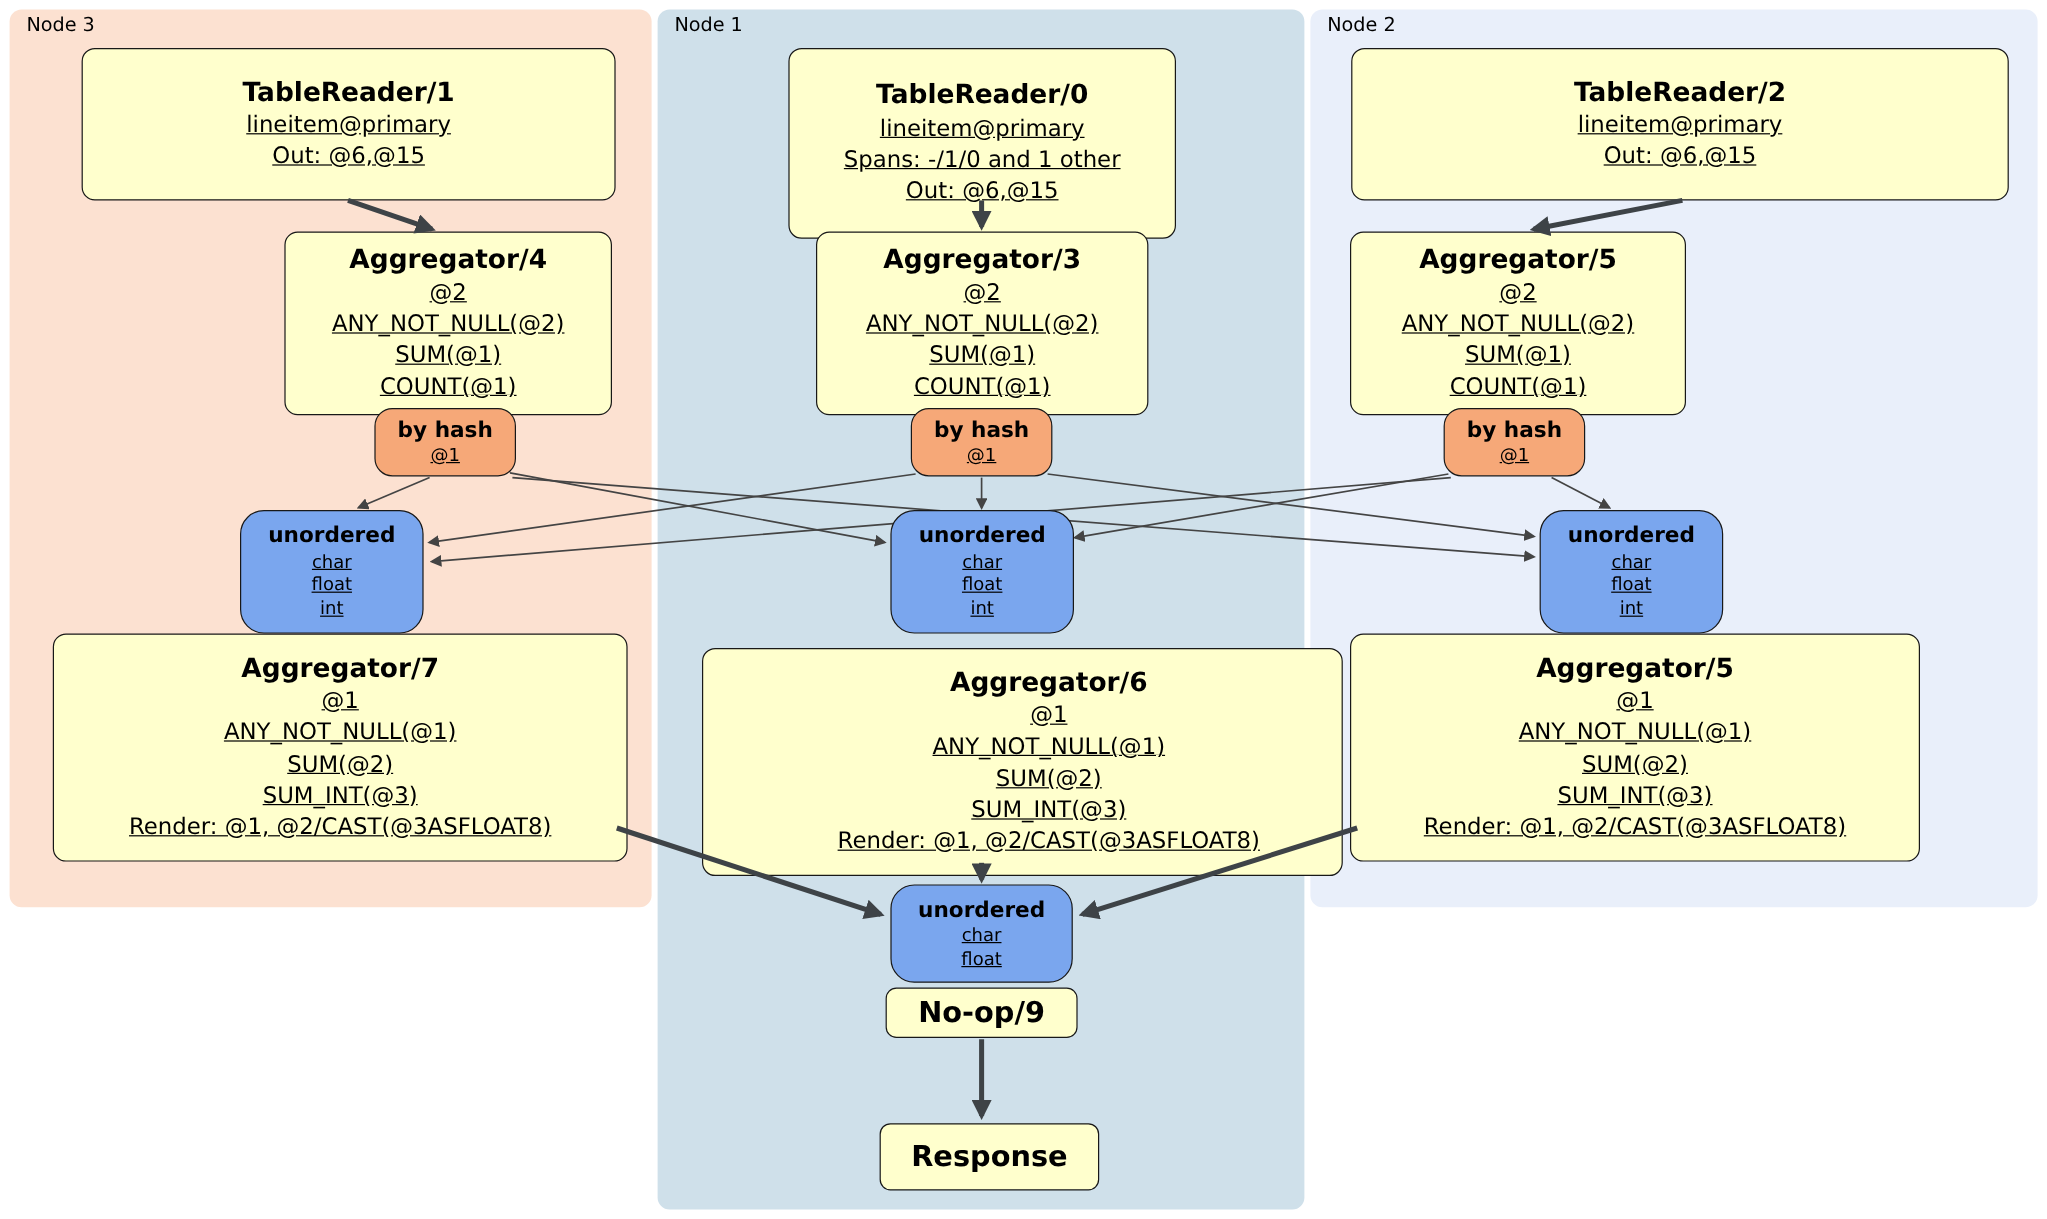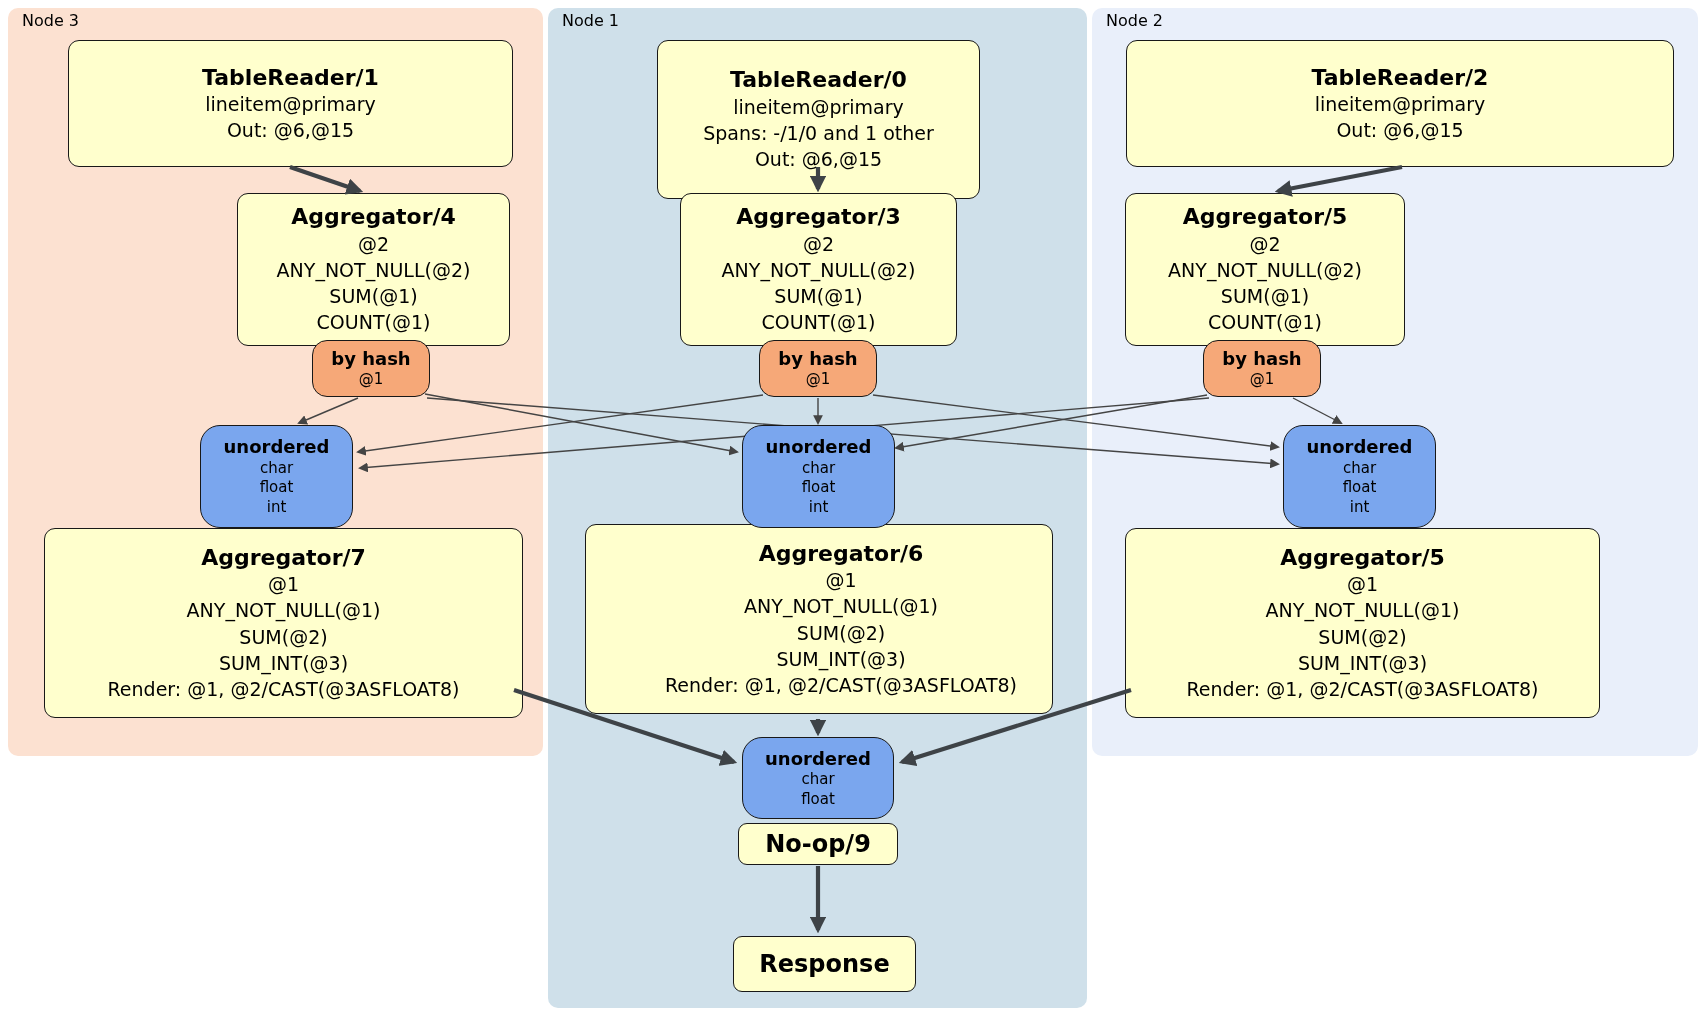--- a/index.html
+++ b/index.html
@@ -11,21 +11,21 @@
   .panel { position:absolute; border-radius:10px; z-index:0; }
   .panel-label { position:absolute; font-size:16px; color:#000000; z-index:1; }
   .box {
     position:absolute; box-sizing:border-box;
     border:1.7px solid #181818; border-radius:11px;
     background:var(--node-box,#ffffcd);
     display:flex; flex-direction:column; align-items:center; justify-content:center;
     text-align:right; z-index:1;
   }
   .box .title { font-weight:bold; font-size:22px; line-height:1.25; white-space:nowrap; }
-  .box .line  { font-size:19px; line-height:1.38; white-space:nowrap; }
+  .box .line  { font-size:19px; line-height:1.38; white-space:nowrap;text-decoration:underline; }
   .orange {
     background:var(--router-box,#f6a878); border-radius:15px; z-index:3;
   }
   .orange .title { font-size:18px; line-height:1.15; }
   .orange .line  { font-size:15px; line-height:1.2; }
   .blue {
     background:var(--stream-box,#7aa6ee); border-radius:20px; z-index:3;
   }
   .blue .title { font-size:18px; line-height:1.3; }
   .blue .line  { font-size:15px; line-height:1.32; }
@@ -149,21 +149,21 @@
   </div>
 
   <div class="box" style="left:44px; top:528px; width:479px; height:190px;">
     <div class="title">Aggregator/7</div>
     <div class="line">@1</div>
     <div class="line">ANY_NOT_NULL(@1)</div>
     <div class="line">SUM(@2)</div>
     <div class="line">SUM_INT(@3)</div>
     <div class="line">Render: @1, @2/CAST(@3ASFLOAT8)</div>
   </div>
-  <div class="box" style="left:585px; top:524px; width:468px; height:190px;padding-left:44px;">
+  <div class="box" style="left:585px; top:540px; width:534px; height:190px;padding-left:44px;">
     <div class="title">Aggregator/6</div>
     <div class="line">@1</div>
     <div class="line">ANY_NOT_NULL(@1)</div>
     <div class="line">SUM(@2)</div>
     <div class="line">SUM_INT(@3)</div>
     <div class="line">Render: @1, @2/CAST(@3ASFLOAT8)</div>
   </div>
   <div class="box" style="left:1125px; top:528px; width:475px; height:190px;">
     <div class="title">Aggregator/5</div>
     <div class="line">@1</div>

